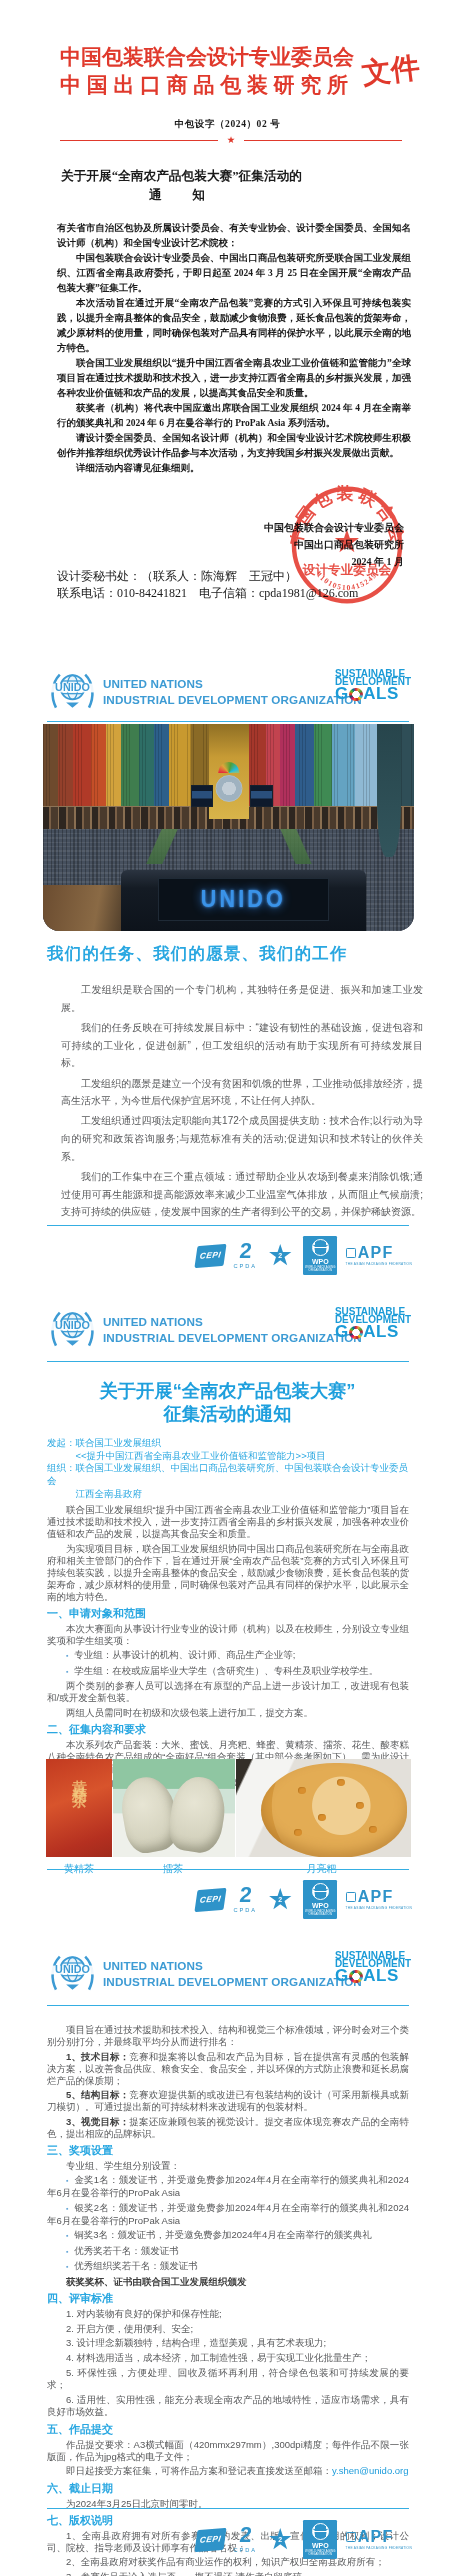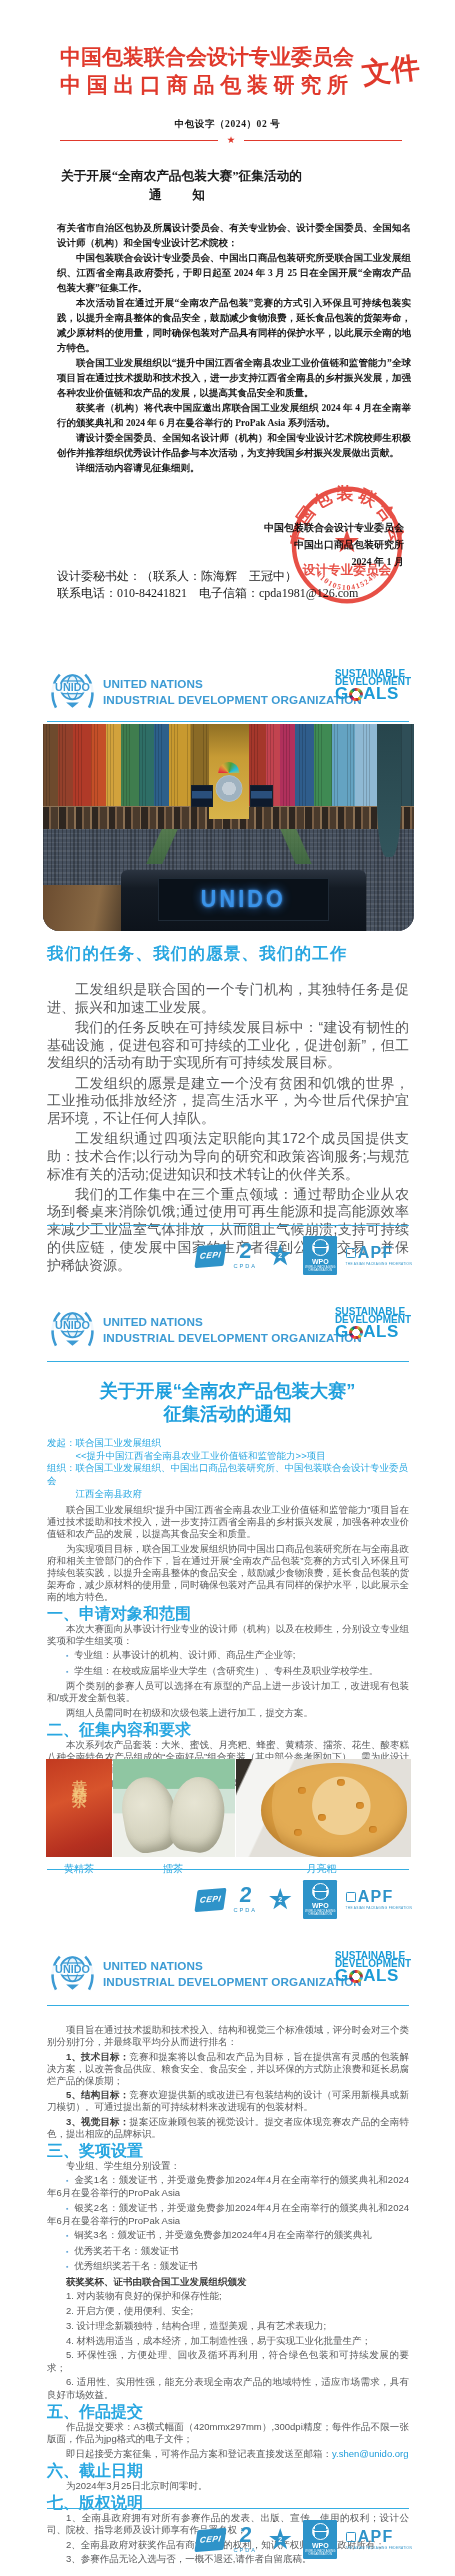--- a/index.html
+++ b/index.html
@@ -58,21 +58,21 @@
   .ph-pillar{position:absolute;right:3.5%;top:0;width:6.5%;height:133px;background:linear-gradient(180deg,#27454c,#32555c);border-radius:0 0 40% 40%;}
   .ph-desk{position:absolute;left:0;bottom:0;width:24%;height:46px;background:linear-gradient(100deg,#6b4c30,#8a6a45 60%,#3c2f22);}
   .ph-placard{position:absolute;left:21%;bottom:0;width:66%;height:61px;border-radius:6.3px 6.3px 0 0;
     background:linear-gradient(180deg,#2b3440,#141b24 30%,#0d131b);}
   .ph-placard-screen{position:absolute;left:15%;right:15%;top:8.2px;bottom:10px;background:#0a1119;border:0.6px solid #1f2a36;
     display:flex;align-items:center;justify-content:center;}
   .ph-placard-text{font-weight:700;font-size:21.5px;color:#3a93e8;letter-spacing:3.2px;transform:scaleY(1.12);
     text-shadow:0 0 8.9px rgba(50,140,240,.95),0 0 2.5px rgba(90,170,255,.9);}
   
   .mission-heading{position:absolute;left:47px;top:943px;width:362px;color:#29a7e1;font-weight:700;font-size:16.4px;letter-spacing:1.3px;}
-  .mission-body{position:absolute;left:47px;top:981px;width:362px;color:#57585a;font-size:14px;line-height:17.7px;text-align:justify;}
+  .mission-body{position:absolute;left:61px;top:981px;width:362px;color:#57585a;font-size:10px;line-height:17.7px;text-align:justify;}
   .mission-body p{margin:0 0 2.5px;text-indent:2em;}
   
   .logos{position:absolute;right:43px;height:43px;display:flex;align-items:center;gap:8.2px;color:#2e93c9;}
   .cepi-box{display:inline-block;background:#2e93c9;color:#fff;font-weight:700;font-style:italic;font-size:8.2px;
     padding:6.3px 3.8px;transform:skew(-8deg,-4deg);letter-spacing:0.6px;border-radius:1.9px;}
   .lg-cpda{text-align:center;line-height:1;}
   .cpda-mark{font-size:21.5px;font-weight:700;transform:skewX(-6deg);}
   .cpda-name{font-size:5.7px;letter-spacing:1.9px;margin-top:1.3px;}
   .lg-star{position:relative;width:30px;height:33px;text-align:center;}
   .star-glyph{font-size:29px;line-height:33px;}
@@ -88,21 +88,21 @@
   .apf-box{width:8.2px;height:8.2px;border:1.9px solid #2e93c9;border-radius:1.3px;}
   .apf-name{font-size:16px;font-weight:700;letter-spacing:1.3px;}
   .apf-sub{font-size:3.2px;letter-spacing:0.3px;margin-top:1.3px;color:#2e93c9;}
   
   .notice-title{position:absolute;left:0;top:1379px;width:455px;text-align:center;color:#1e9fdd;font-weight:700;font-size:18.3px;line-height:23px;}
   .sponsor{position:absolute;left:47px;top:1437px;width:362px;color:#29a7e1;font-size:9.5px;line-height:12.7px;}
   .sponsor p{margin:0;}
   .sponsor p.ind{padding-left:3em;}
   .flow{position:absolute;left:47px;width:362px;color:#57585a;font-size:9.5px;line-height:12px;text-align:justify;}
   .flow p{margin:0 0 2.5px;text-indent:2em;}
-  .flow h3{margin:4.4px 0 2.5px;color:#29a7e1;font-size:16px;line-height:13.3px;font-weight:700;text-indent:0;}
+  .flow h3{margin:4.4px 0 2.5px;color:#29a7e1;font-size:11px;line-height:13.3px;font-weight:700;text-indent:0;}
   .flow .bullet-mark{color:#6aa9d8;font-size:7px;margin-right:5.7px;}
   .flow .bold-note{font-weight:700;color:#3c3c3c;}
   .flow .goal-label{font-weight:700;color:#404040;}
   .flow .email{color:#1f9ddb;cursor:pointer;}
   .flow p.crit{line-height:12.3px;}
   
   .photos{position:absolute;left:46px;top:1759px;width:365px;}
   .photos-row{display:flex;gap:1.3px;}
   .pimg{height:98px;position:relative;overflow:hidden;}
   .pimg.p1{width:66px;background:linear-gradient(160deg,#c23a20,#d8542c 40%,#b53020 80%,#a02a1c);}
@@ -404,20 +404,21 @@
     <p><span class="goal-label">5、结构目标：</span><span>竞赛欢迎提供新的或改进已有包装结构的设计（可采用新模具或新刀模切）。可通过提出新的可持续材料来改进现有的包装材料。</span></p>
     <p><span class="goal-label">3、视觉目标：</span><span>提案还应兼顾包装的视觉设计。提交者应体现竞赛农产品的全南特色，提出相应的品牌标识。</span></p>
     <h3>三、奖项设置</h3>
     <p>专业组、学生组分别设置：</p>
     <p><span class="bullet-mark">▪</span><span>金奖1名：颁发证书，并受邀免费参加2024年4月在全南举行的颁奖典礼和2024年6月在曼谷举行的ProPak Asia</span></p>
     <p><span class="bullet-mark">▪</span><span>银奖2名：颁发证书，并受邀免费参加2024年4月在全南举行的颁奖典礼和2024年6月在曼谷举行的ProPak Asia</span></p>
     <p><span class="bullet-mark">▪</span><span>铜奖3名：颁发证书，并受邀免费参加2024年4月在全南举行的颁奖典礼</span></p>
     <p><span class="bullet-mark">▪</span><span>优秀奖若干名：颁发证书</span></p>
     <p><span class="bullet-mark">▪</span><span>优秀组织奖若干名：颁发证书</span></p>
     <p class="bold-note">获奖奖杯、证书由联合国工业发展组织颁发</p>
+    <h3>四、评审标准</h3>
     <p class="crit">1. 对内装物有良好的保护和保存性能;</p>
     <p class="crit">2. 开启方便，使用便利、安全;</p>
     <p class="crit">3. 设计理念新颖独特，结构合理，造型美观，具有艺术表现力;</p>
     <p class="crit">4. 材料选用适当，成本经济，加工制造性强，易于实现工业化批量生产；</p>
     <p class="crit">5. 环保性强，方便处理、回收及循环再利用，符合绿色包装和可持续发展的要求；</p>
     <p class="crit">6. 适用性、实用性强，能充分表现全南农产品的地域特性，适应市场需求，具有良好市场效益。</p>
     <h3>五、作品提交</h3>
     <p>作品提交要求：A3横式幅面（420mmx297mm）,300dpi精度；每件作品不限一张版面，作品为jpg格式的电子文件；</p>
     <p><span>即日起接受方案征集，可将作品方案和登记表直接发送至邮箱：</span><span class="email">y.shen@unido.org</span></p>
     <h3>六、截止日期</h3>

